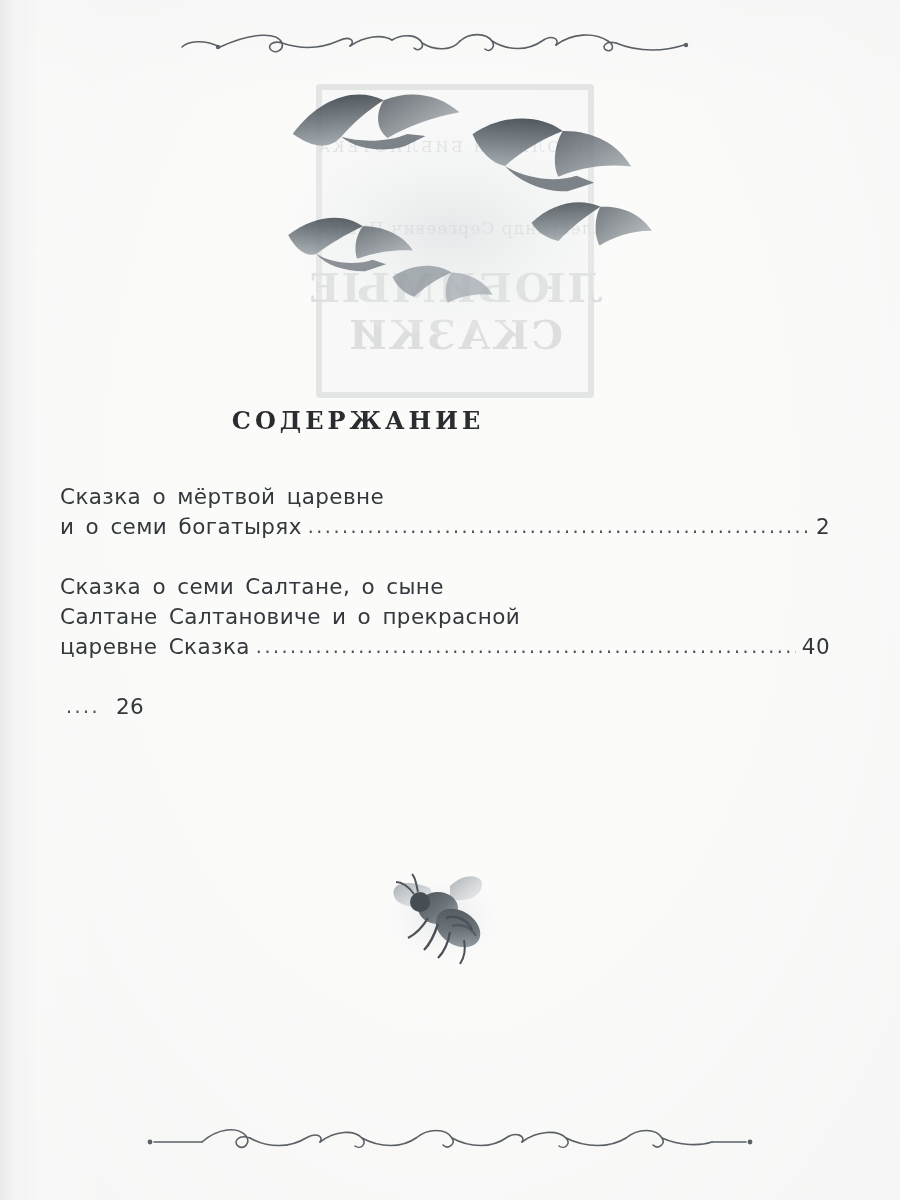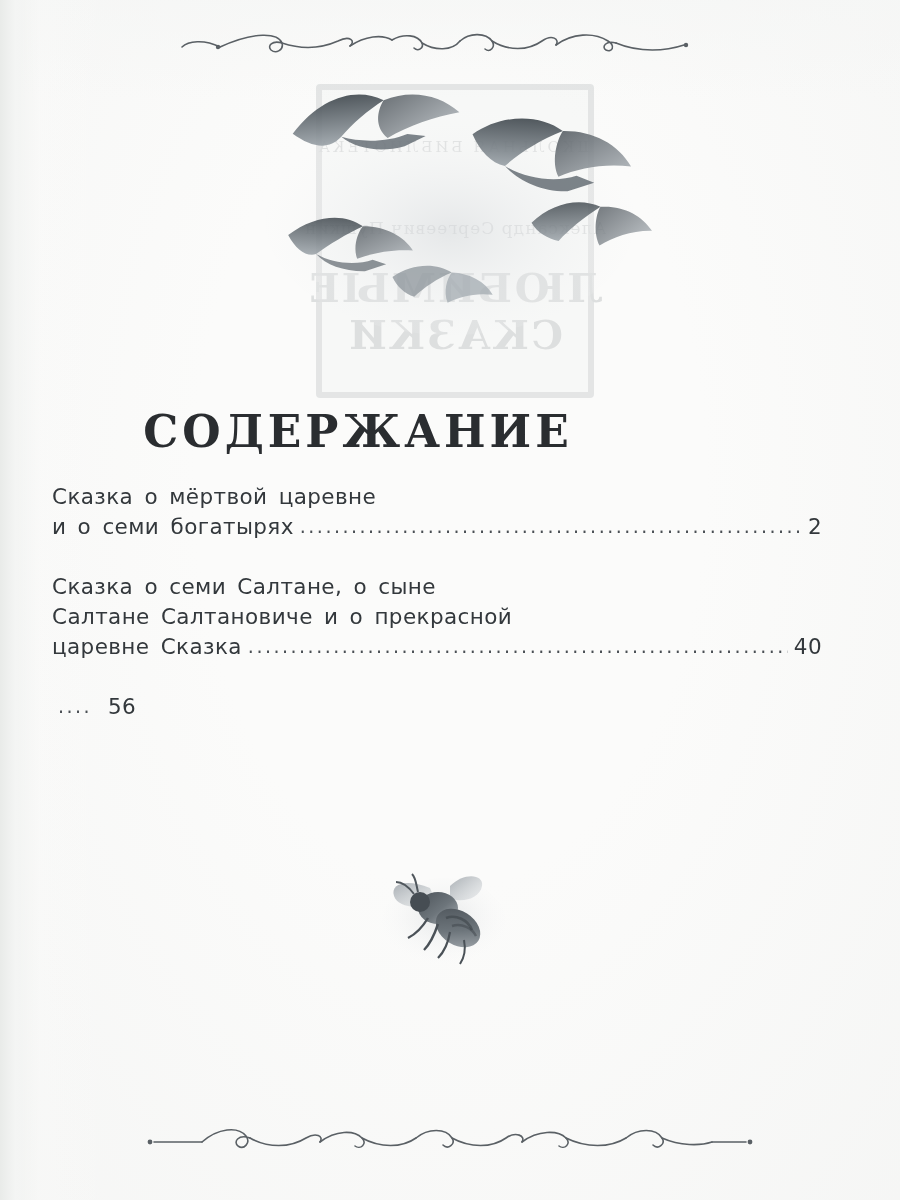--- a/index.html
+++ b/index.html
@@ -126,29 +126,29 @@
 
   
   .toc-heading {
     position: absolute;
     left: 0;
     top: 406px;
     width: 716px;
     text-align: center;
     font-family: "DejaVu Serif", serif;
     font-weight: bold;
-    font-size: 44px;
+    font-size: 24px;
     letter-spacing: 4px;
     color: #2a2d30;
   }
 
   
   .toc-list {
     position: absolute;
-    left: 52px;
+    left: 60px;
     top: 482px;
     width: 770px;
   }
   .toc-entry {
     margin-bottom: 30px;
     font-size: 21.5px;
     line-height: 30px;
     color: #33383c;
     letter-spacing: 0.4px;
   }
@@ -298,21 +298,21 @@
       <span class="toc-last-line">
         <span class="toc-text spaced">царевне Сказка</span>
         <span class="toc-dots">......................................................................</span>
         <span class="toc-page">40</span>
       </span>
     </div>
 
     <div class="toc-entry entry-3">
       <span class="toc-last-line">
         <span class="toc-dots">....</span>
-        <span class="toc-page">56</span>
+        <span class="toc-page">26</span>
       </span>
     </div>
 
   </div>
 
   <div class="bee">
     <svg width="150" height="120" viewBox="0 0 150 120">
       <defs>
         <radialGradient id="beehaze" cx="50%" cy="45%" r="60%">
           <stop offset="0%" stop-color="#cfd3d6" stop-opacity="0.5"></stop>

